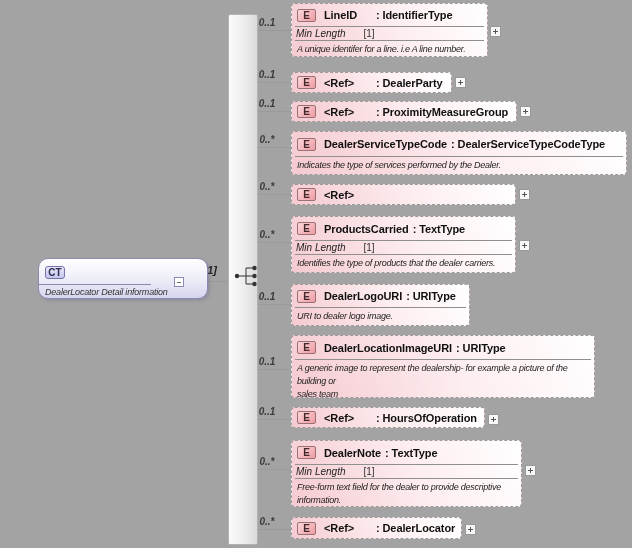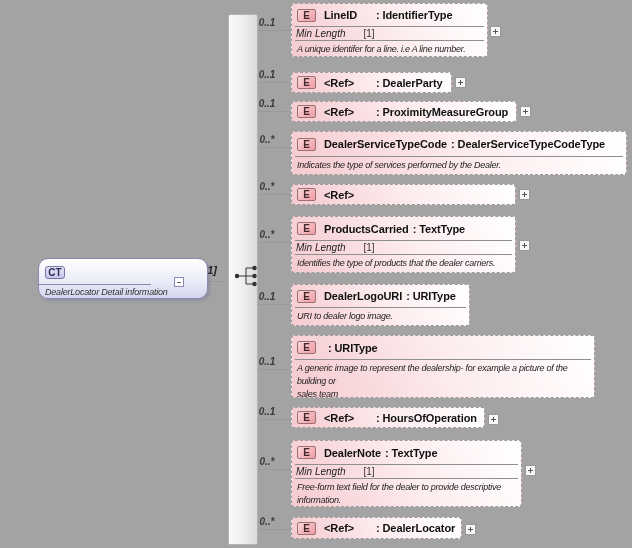--- a/index.html
+++ b/index.html
@@ -188,20 +188,21 @@
       <span class="ename">DealerLogoURI</span>
       <span class="etype">: URIType</span>
     </div>
     <div class="sep"></div>
     <div class="anno">URI to dealer logo image.</div>
   </div>
 
   <div class="elem" style="left:291px;top:335px;width:304px;height:63px;">
     <div class="trow" style="height:23px;">
       <span class="badge-e">E</span>
+      <span class="ename">DealerLocationImageURI</span>
       <span class="etype">: URIType</span>
     </div>
     <div class="sep"></div>
     <div class="anno">A generic image to represent the dealership- for example a picture of the
 building or
 sales team</div>
   </div>
 
   <div class="elem single" style="left:291px;top:407px;width:194px;height:21px;">
     <div class="trow">

